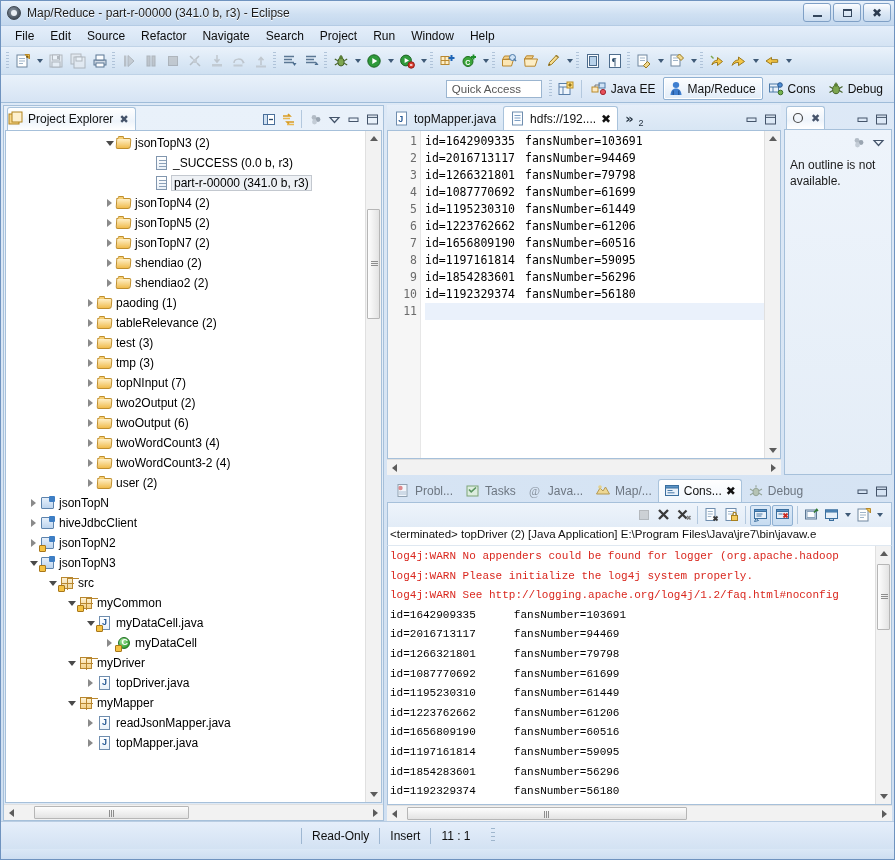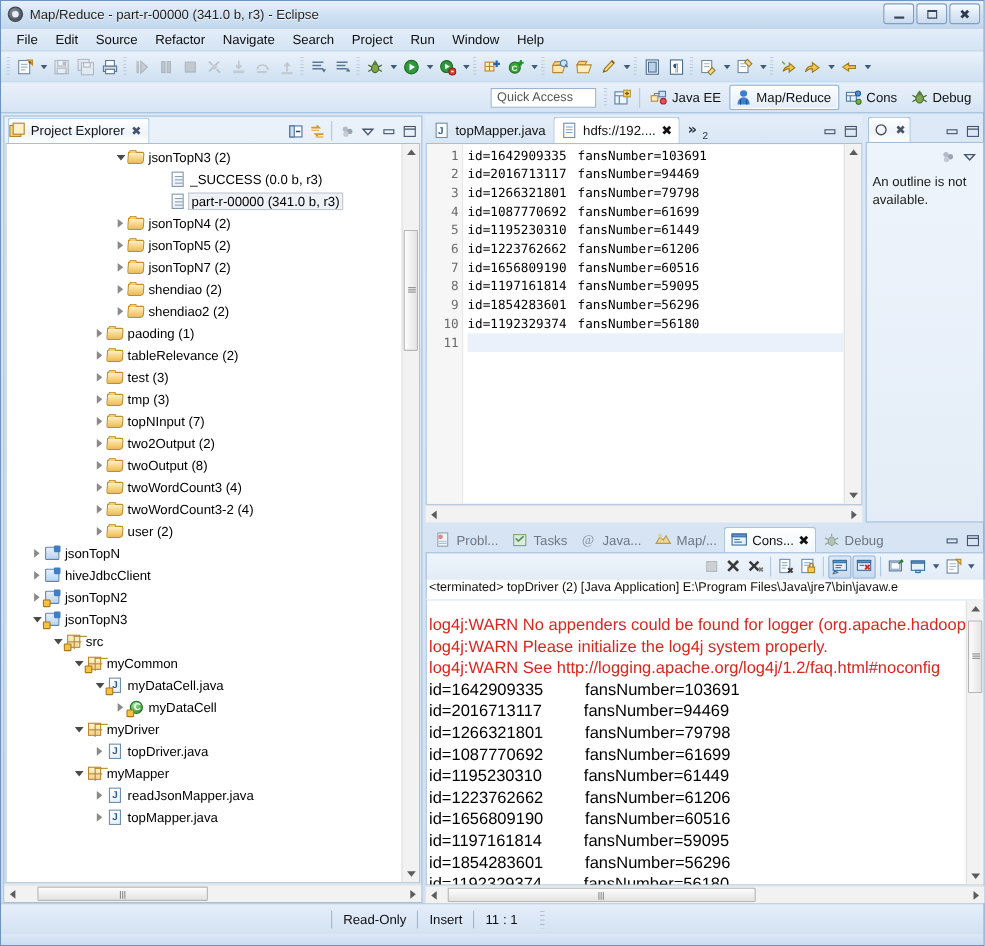--- a/index.html
+++ b/index.html
@@ -347,21 +347,21 @@
   .cheader{
     flex:0 0 17px;background:#fff;border-left:1px solid #a6c0da;border-right:1px solid #a6c0da;
     font-size:11.5px;color:#111;padding:1px 0 0 2px;white-space:nowrap;overflow:hidden;
   }
   .cbody{
     flex:1 1 auto;background:#fff;border:1px solid #a6c0da;border-top:1px solid #dfe8f1;
     display:flex;min-height:0;overflow:hidden;
   }
   .ctext{
     flex:1 1 auto;padding:1px 0 0 2px;
-    font-family:Liberation Sans, sans-serif;font-size:15px;white-space:pre;overflow:hidden;margin-top:12px;
+    font-family:Liberation Mono, monospace;font-size:11px;white-space:pre;overflow:hidden;
   }
   .ctext div{height:19.6px;line-height:19.6px;}
   .ctext .warn{color:#d9271e;}
   .ctext .fans{margin-left:38px;}
 
   
   .statusbar{
     height:27px;flex:0 0 27px;
     background:linear-gradient(#e5eefa,#d3e2f3);
     border-top:1px solid #b9cde3;
@@ -834,21 +834,21 @@
                   <span class="g-folder-open"></span>
                 </div>
                 <div class="tlabel">two2Output (2)</div>
               </div>
               <div class="trow">
                 <div style="flex: 0 0 76px;"></div>
                 <div class="twist closed"></div>
                 <div class="ticon">
                   <span class="g-folder-open"></span>
                 </div>
-                <div class="tlabel">twoOutput (8)</div>
+                <div class="tlabel">twoOutput (6)</div>
               </div>
               <div class="trow">
                 <div style="flex: 0 0 76px;"></div>
                 <div class="twist closed"></div>
                 <div class="ticon">
                   <span class="g-folder-open"></span>
                 </div>
                 <div class="tlabel">twoWordCount3 (4)</div>
               </div>
               <div class="trow">

